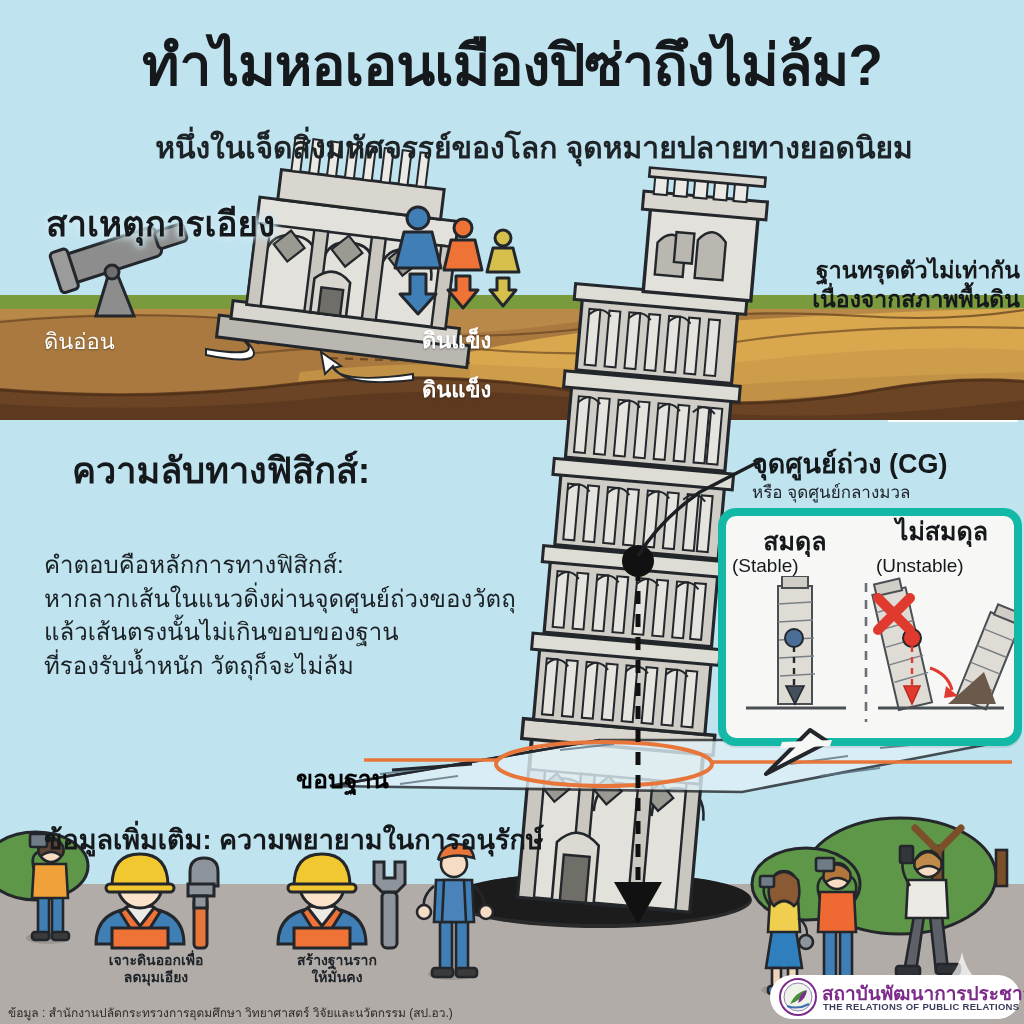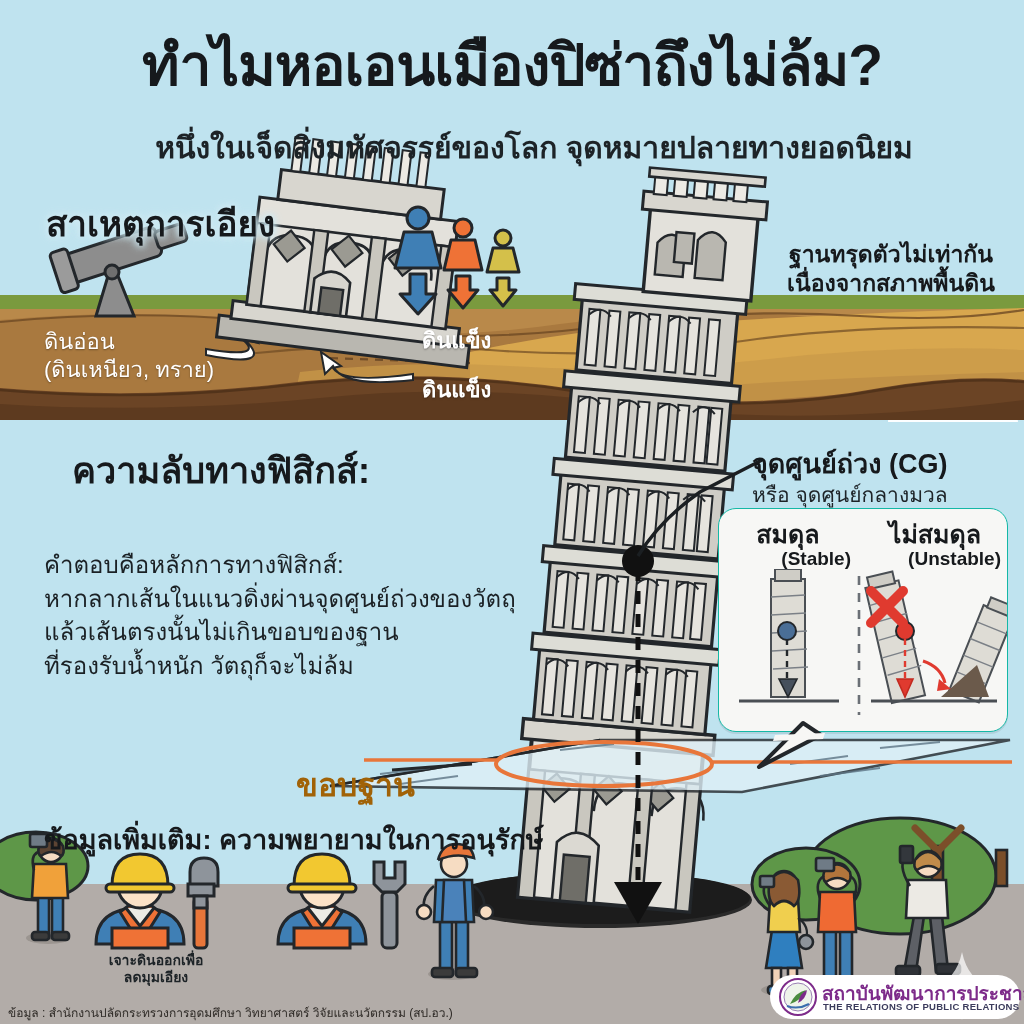--- a/index.html
+++ b/index.html
@@ -21,59 +21,59 @@
   }
   #subtitle{
     left:0;top:124px;width:1024px;text-align:center;
     font-size:30px;font-weight:bold;color:#1d2327;white-space:nowrap;margin-left:22px;
   }
   #sec-cause{
     left:46px;top:196px;font-size:35px;font-weight:bold;color:#16191c;
     text-shadow:0 0 7px #cfeaf3,0 0 7px #cfeaf3,0 0 12px #cfeaf3;
   }
   #soil-note{
-    left:762px;top:240px;width:258px;font-size:23px;font-weight:bold;
-    color:#16191c;line-height:1.28;text-align:center;
+    left:762px;top:256px;width:258px;font-size:23px;font-weight:bold;
+    color:#16191c;line-height:1.28;text-align:right;
   }
   #lbl-soft{
     left:44px;top:328px;font-size:22px;font-weight:normal;color:#ffffff;
     line-height:1.25;text-shadow:0 1px 2px rgba(0,0,0,.35);
   }
   #lbl-hard1{left:422px;top:323px;font-size:22px;font-weight:bold;color:#ffffff;text-shadow:0 1px 2px rgba(0,0,0,.35);}
   #lbl-hard2{left:422px;top:372px;font-size:22px;font-weight:bold;color:#ffffff;text-shadow:0 1px 2px rgba(0,0,0,.35);}
 
   #sec-physics{
     left:44px;top:448px;font-size:36px;font-weight:bold;color:#16191c;line-height:1.28;margin-left:28px;
   }
   #physics-body{
     left:44px;top:548px;font-size:24px;color:#1b2125;line-height:1.4;
   }
   #cg-title{left:752px;top:442px;font-size:27px;font-weight:bold;color:#16191c;white-space:nowrap;}
-  #cg-sub{left:752px;top:478px;font-size:21px;color:#1d2327;white-space:nowrap;}
-  #lbl-baseedge{left:296px;top:759px;font-size:32px;font-weight:bold;color:#a16207;}
+  #cg-sub{left:752px;top:478px;font-size:17px;color:#1d2327;white-space:nowrap;}
+  #lbl-baseedge{left:296px;top:759px;font-size:25px;font-weight:bold;color:#000000;}
   #sec-more{
     left:44px;top:818px;font-size:27px;font-weight:bold;color:#16191c;white-space:nowrap;
   }
   .worker-cap{
     font-size:14px;font-weight:bold;color:#1d2327;text-align:center;line-height:1.22;
   }
   #cap1{left:66px;top:952px;width:180px;}
   #cap2{left:256px;top:952px;width:162px;}
   #footer-src{
     left:8px;top:1003px;font-size:12px;color:#2e2a26;white-space:nowrap;
   }
 
   
   #cmp-box{
     left:718px;top:508px;width:288px;height:222px;
-    background:#f7f7f5;border:1px solid #14b8a6;border-radius:18px;
+    background:#f7f7f5;border:8px solid #14b8a6;border-radius:18px;
     box-shadow:0 2px 0 rgba(0,0,0,.08);
   }
   .cmp-h1{font-size:25px;font-weight:bold;color:#16191c;text-align:center;line-height:1.05;}
-  .cmp-h2{font-size:19px;color:#16191c;text-align:right;line-height:1.1;font-weight:bold;}
+  .cmp-h2{font-size:19px;color:#16191c;text-align:left;line-height:1.1;}
 
   
   #logo{
     left:770px;top:975px;width:250px;height:44px;
     background:#ffffff;border-radius:22px;
   }
   #logo-th{
     position:absolute;left:52px;top:3px;font-size:19px;font-weight:bold;color:#7d2b8a;white-space:nowrap;
   }
   #logo-en{
@@ -473,21 +473,21 @@
     </g>
   </svg>
 
   <div id="cmp-box" class="abs">
     <svg class="abs" style="left:-4px;top:-4px" width="296" height="300" viewBox="0 0 296 300">
       <path d="M88 218 L44 262 L106 230 Z" fill="#f7f7f5" stroke="#23272b" stroke-width="4" stroke-linejoin="round"></path>
       <path d="M60 230 L110 228 L108 234 L58 236 Z" fill="#f7f7f5" stroke="none"></path>
     </svg>
     <div class="abs cmp-h1" style="left:6px;top:12px;width:126px">สมดุล</div>
     <div class="abs cmp-h2" style="left:6px;top:40px;width:126px">(Stable)</div>
-    <div class="abs cmp-h1" style="left:150px;top:12px;width:132px">ไม่สมดุล</div>
+    <div class="abs cmp-h1" style="left:150px;top:2px;width:132px">ไม่สมดุล</div>
     <div class="abs cmp-h2" style="left:150px;top:40px;width:132px">(Unstable)</div>
 
     <svg class="abs" style="left:0;top:60px" width="288" height="160" viewBox="0 0 288 160">
 
       <path d="M140 -44 L140 146" stroke="#6b7076" stroke-width="2.6" stroke-dasharray="9 8" fill="none"></path>
 
       <g>
         <rect x="52" y="10" width="34" height="118" fill="#dedcd5" stroke="#4a4f54" stroke-width="2"></rect>
         <g stroke="#7b8087" stroke-width="1.4">
           <path d="M52 28 L86 26 M52 46 L87 44 M53 64 L88 62 M53 82 L88 80 M54 100 L89 98"></path>
@@ -536,21 +536,20 @@
 
   <div id="sec-cause" class="abs">สาเหตุการเอียง</div>
 
   <div id="soil-note" class="abs">
     <div>ฐานทรุดตัวไม่เท่ากัน</div>
     <div>เนื่องจากสภาพพื้นดิน</div>
   </div>
 
   <div id="lbl-soft" class="abs">
     <div>ดินอ่อน</div>
-    <div>(ดินเหนียว, ทราย)</div>
   </div>
   <div id="lbl-hard1" class="abs">ดินแข็ง</div>
   <div id="lbl-hard2" class="abs">ดินแข็ง</div>
 
   <div id="sec-physics" class="abs">
     <div>ความลับทางฟิสิกส์:</div>
   </div>
 
   <div id="physics-body" class="abs">
     <div>คำตอบคือหลักการทางฟิสิกส์:</div>
@@ -562,20 +561,24 @@
   <div id="cg-title" class="abs">จุดศูนย์ถ่วง (CG)</div>
   <div id="cg-sub" class="abs">หรือ จุดศูนย์กลางมวล</div>
 
   <div id="lbl-baseedge" class="abs">ขอบฐาน</div>
 
   <div id="sec-more" class="abs">ข้อมูลเพิ่มเติม: ความพยายามในการอนุรักษ์</div>
 
   <div id="cap1" class="abs worker-cap">
     <div>เจาะดินออกเพื่อ</div>
     <div>ลดมุมเอียง</div>
+  </div>
+  <div id="cap2" class="abs worker-cap">
+    <div>สร้างฐานราก</div>
+    <div>ให้มั่นคง</div>
   </div>
 
   <div id="footer-src" class="abs">ข้อมูล : สำนักงานปลัดกระทรวงการอุดมศึกษา วิทยาศาสตร์ วิจัยและนวัตกรรม (สป.อว.)</div>
 
   <div id="logo" class="abs">
     <svg class="abs" style="left:8px;top:2px" width="40" height="40" viewBox="0 0 40 40">
       <circle cx="20" cy="20" r="18" fill="#ffffff" stroke="#7d2b8a" stroke-width="2"></circle>
       <circle cx="20" cy="20" r="14" fill="#eef4ea" stroke="#9a7fb5" stroke-width="1"></circle>
       <path d="M12 27 q6 -12 16 -14 q-4 10 -16 14 Z" fill="#4a8c3f"></path>
       <path d="M20 26 q2 -10 9 -13 q-1 9 -9 13 Z" fill="#7d2b8a"></path>

